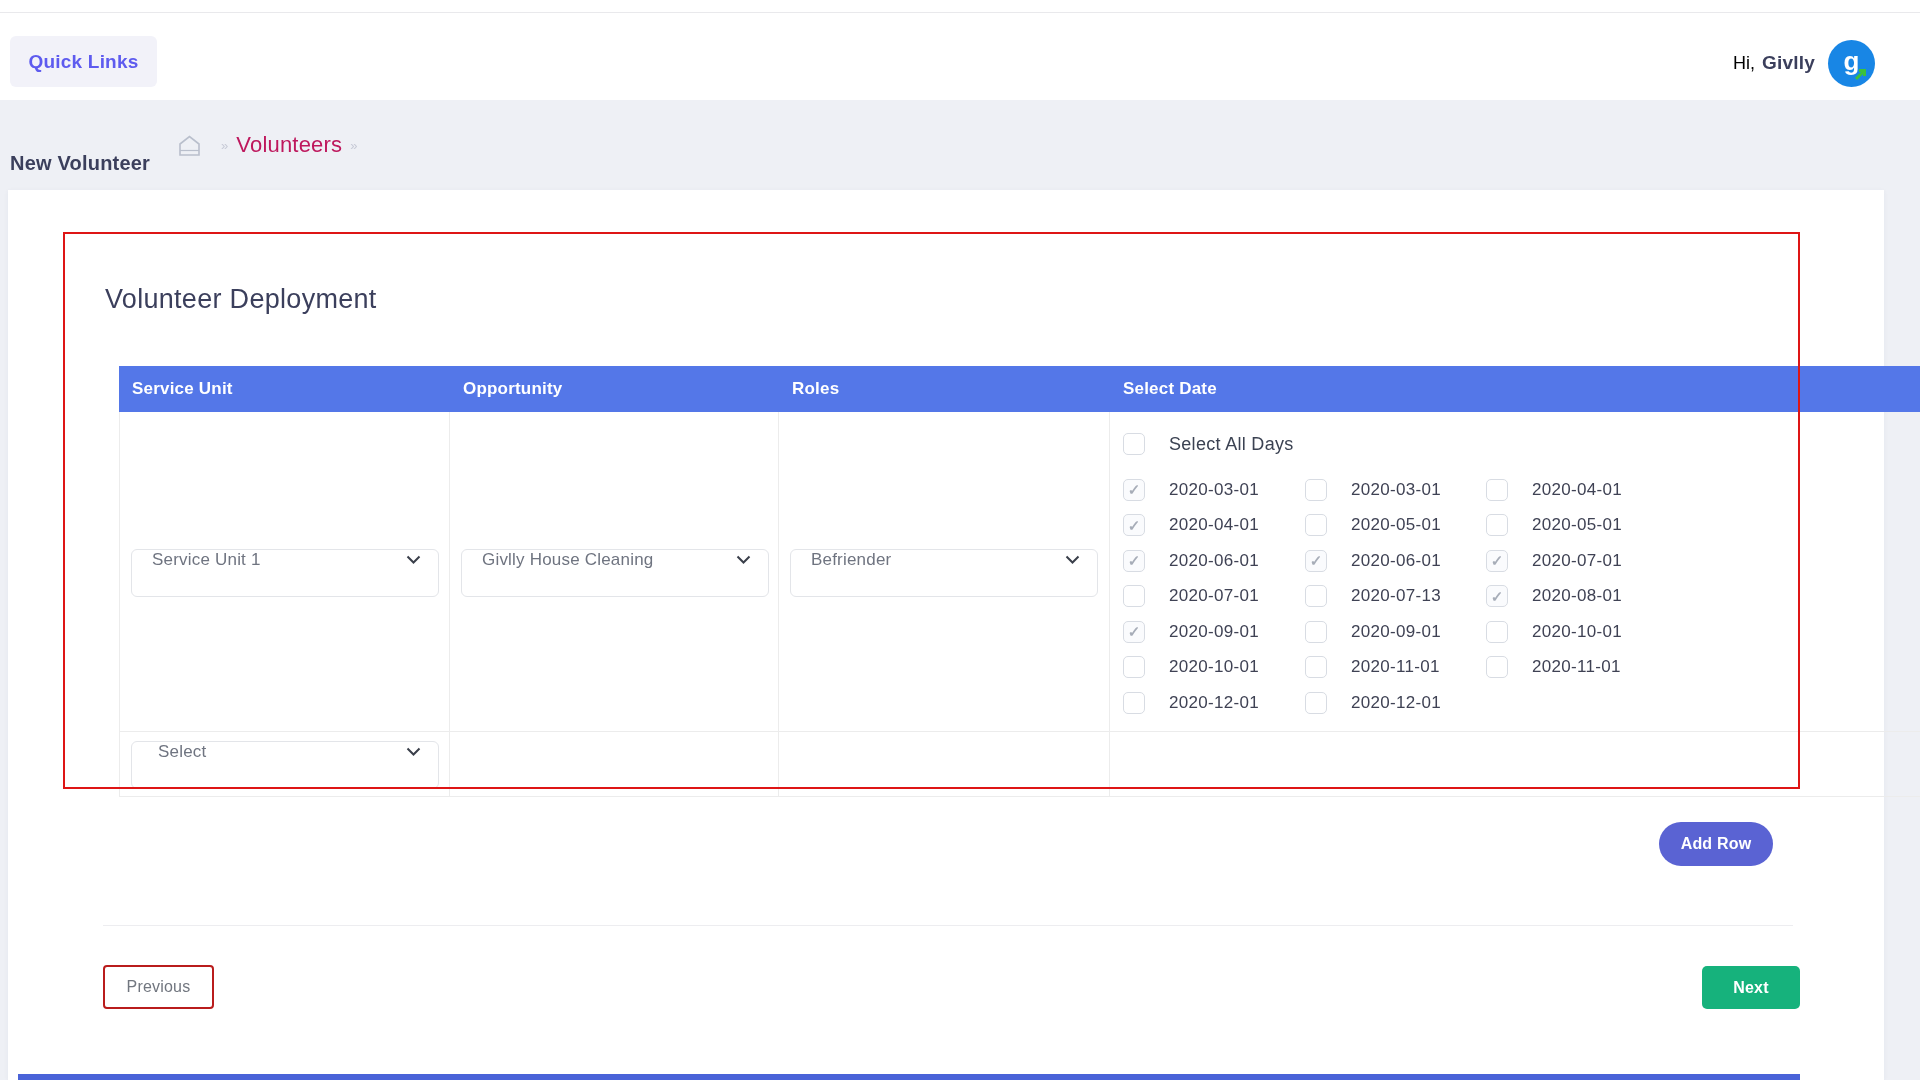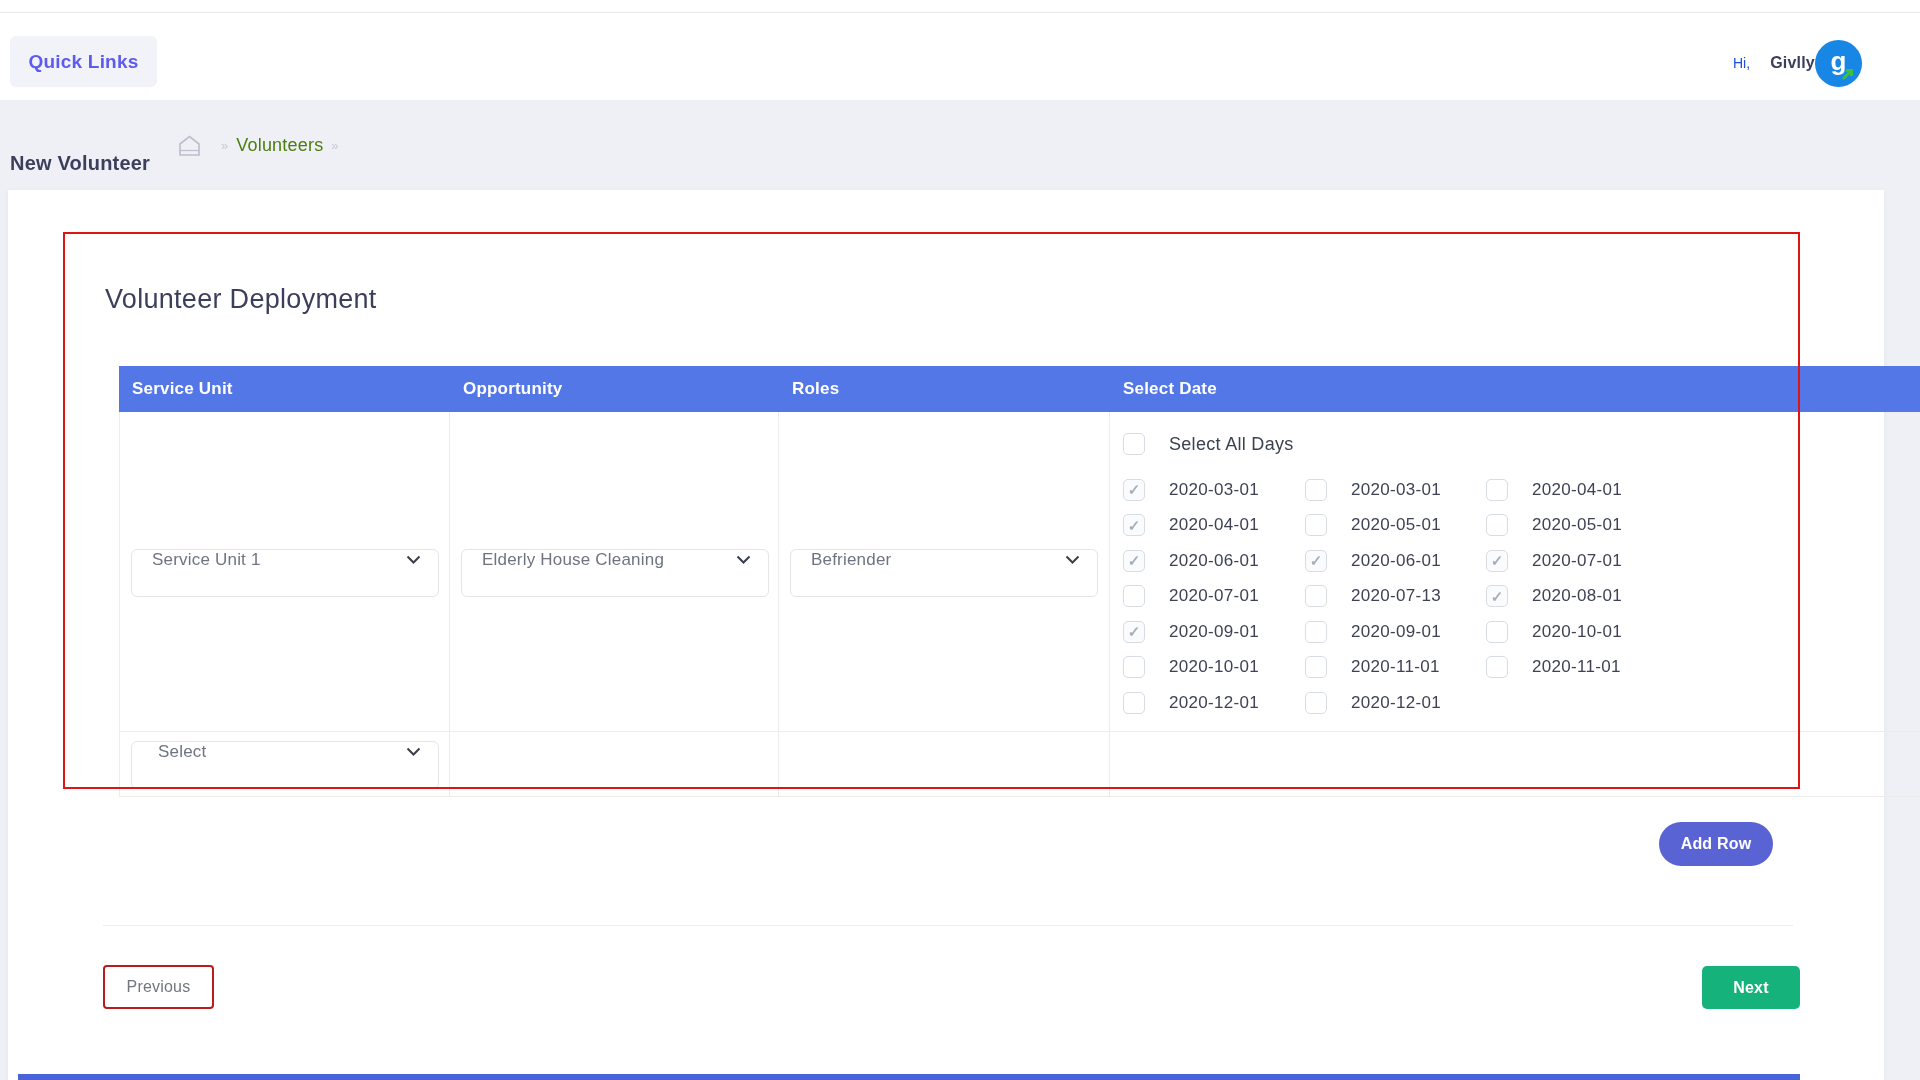--- a/index.html
+++ b/index.html
@@ -6,34 +6,34 @@
   html,body { width:1920px; height:1080px; overflow:hidden; background:#ffffff;
     font-family:"Liberation Sans", sans-serif; }
   .stage { position:relative; width:1920px; height:1080px; }
 
   
   .top-line { position:absolute; top:12px; left:0; width:1920px; height:1px; background:#e9e9ec; }
   .quick-links { position:absolute; left:10px; top:36px; width:147px; height:51px;
     background:#f2f2f9; color:#5e5bef; font-size:19px; font-weight:600;
     border:none; border-radius:6px; cursor:pointer; font-family:inherit; letter-spacing:.2px; }
   .greeting { position:absolute; top:38px; left:1733px; height:50px; display:flex; align-items:center; }
-  .hi { font-size:14px; color:#1d4ed8; margin-right:20px; }
-  .user { font-size:16px; color:#3b3f5c; font-weight:600; letter-spacing:.2px; }
+  .hi { font-size:18px; color:#000000; margin-right:7px; }
+  .user { font-size:19px; color:#3b3f5c; font-weight:600; margin-right:13px; letter-spacing:.2px; }
   .logo { width:47px; height:47px; border-radius:50%; background:#1886e5; position:relative;
     display:flex; align-items:center; justify-content:center; cursor:pointer; }
   .logo-g { color:#fff; font-weight:700; font-size:26px; line-height:1; margin-top:-4px; }
   .logo-arrow { position:absolute; right:7px; bottom:5px; line-height:0; }
 
   
   .crumbbar { position:absolute; top:100px; left:0; width:1920px; height:90px;
     background:#eef0f5; display:flex; align-items:center; padding-left:10px; }
   .pg-title { font-size:20px; font-weight:700; color:#3b3f5c; margin-right:26px; letter-spacing:.2px;margin-top:36px; }
   .home-icon { margin-right:10px; line-height:0; }
   .sep { color:#c6c9d6; font-size:13px; margin:0 8px; }
-  .crumb { color:#4d7c0f; font-size:18px; font-weight:500; cursor:pointer; letter-spacing:.2px; }
+  .crumb { color:#be185d; font-size:22px; font-weight:500; cursor:pointer; letter-spacing:.2px; }
 
   .page-bg { position:absolute; top:100px; left:0; width:1920px; height:980px; background:#eef0f5; }
 
   
   .card { position:absolute; left:8px; top:190px; width:1876px; height:890px; background:#fff;
     box-shadow:0 1px 5px rgba(40,50,90,.05); }
   .annotation { position:absolute; left:55px; top:42px; width:1737px; height:557px;
     border:2px solid #de1515; pointer-events:none; z-index:6; }
   .section-title { position:absolute; left:97px; top:94px; font-size:27px; font-weight:500;
     color:#3b3f5c; letter-spacing:.3px; }
@@ -140,21 +140,21 @@
               <span>Service Unit 1</span>
               <span>
                 <svg width="15" height="10" viewBox="0 0 15 10">
                   <path d="M1.5 1.5 L7.5 7.5 L13.5 1.5" stroke="#3a3f4a" stroke-width="2" fill="none"></path>
                 </svg>
               </span>
             </div>
           </div>
           <div class="cell c2">
             <div class="select sel-r1">
-              <span>Elderly House Cleaning</span>
+              <span>Givlly House Cleaning</span>
               <span>
                 <svg width="15" height="10" viewBox="0 0 15 10">
                   <path d="M1.5 1.5 L7.5 7.5 L13.5 1.5" stroke="#3a3f4a" stroke-width="2" fill="none"></path>
                 </svg>
               </span>
             </div>
           </div>
           <div class="cell c3">
             <div class="select sel-r1">
               <span>Befriender</span>

